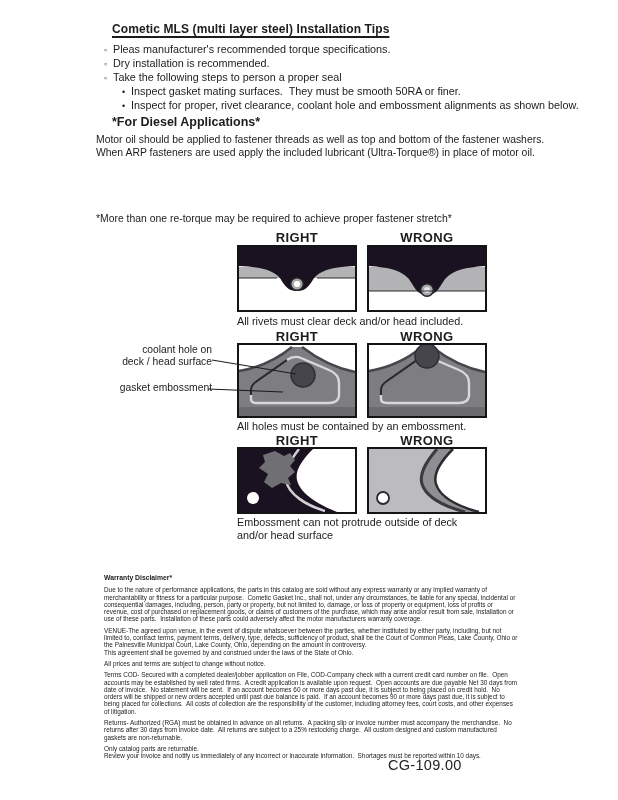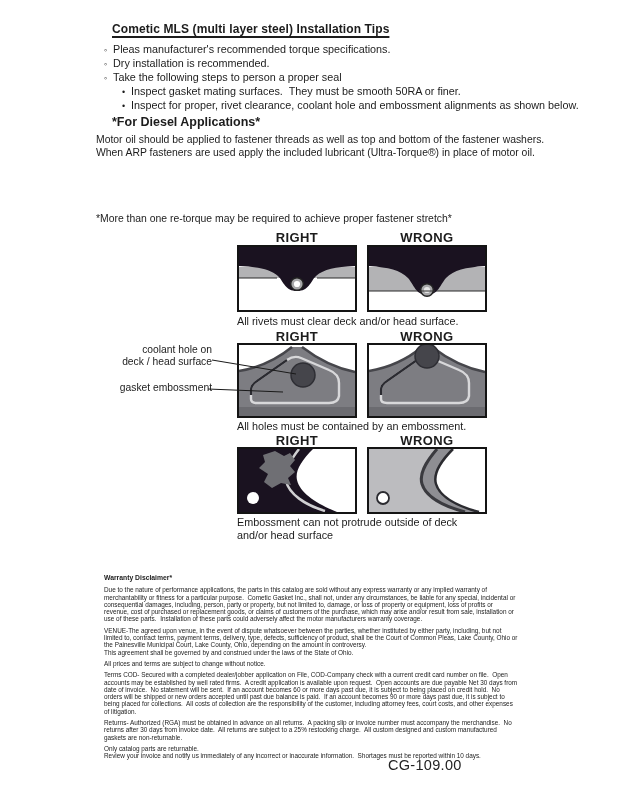--- a/index.html
+++ b/index.html
@@ -84,21 +84,21 @@
     <rect x="2" y="22" width="116" height="24" class="c-gray"></rect>
     <rect x="2" y="46" width="116" height="19" class="c-white"></rect>
     <path d="M2,46 H118" class="deckline"></path>
     <path class="c-dark" d="M2,2 H118 V21 C98,22.5 87,25 79,33 C73,40 71,50 60,50 C49,50 47,40 41,33 C33,25 22,22.5 2,21 Z"></path>
     <circle cx="60" cy="45" r="6.3" fill="#a8a8aa" stroke="#222" stroke-width="1.4"></circle>
     <circle cx="60" cy="45" r="3.1" fill="#e5e5e5"></circle>
     <path d="M52,46 H68" stroke="#333" stroke-width="1"></path>
     <rect x="1" y="1" width="118" height="65" class="pborder"></rect>
   </svg>
 
-  <div class="abs caption" style="left:237px; top:315px;">All rivets must clear deck and/or head surface.</div>
+  <div class="abs caption" style="left:237px; top:315px;">All rivets must clear deck and/or head included.</div>
 
   <div class="abs dlabel" style="left:237px; top:329px;">RIGHT</div>
   <div class="abs dlabel" style="left:367px; top:329px;">WRONG</div>
 
   <div class="abs callout" style="left:100px; top:344px; width:112px;">coolant hole on
 deck / head surface</div>
   <div class="abs callout" style="left:100px; top:382px; width:112px;">gasket embossment</div>
 
   <svg class="abs" style="left:237px; top:343px;" width="120" height="75" viewBox="0 0 120 75">
     <rect x="2" y="2" width="116" height="71" class="c-white"></rect>

